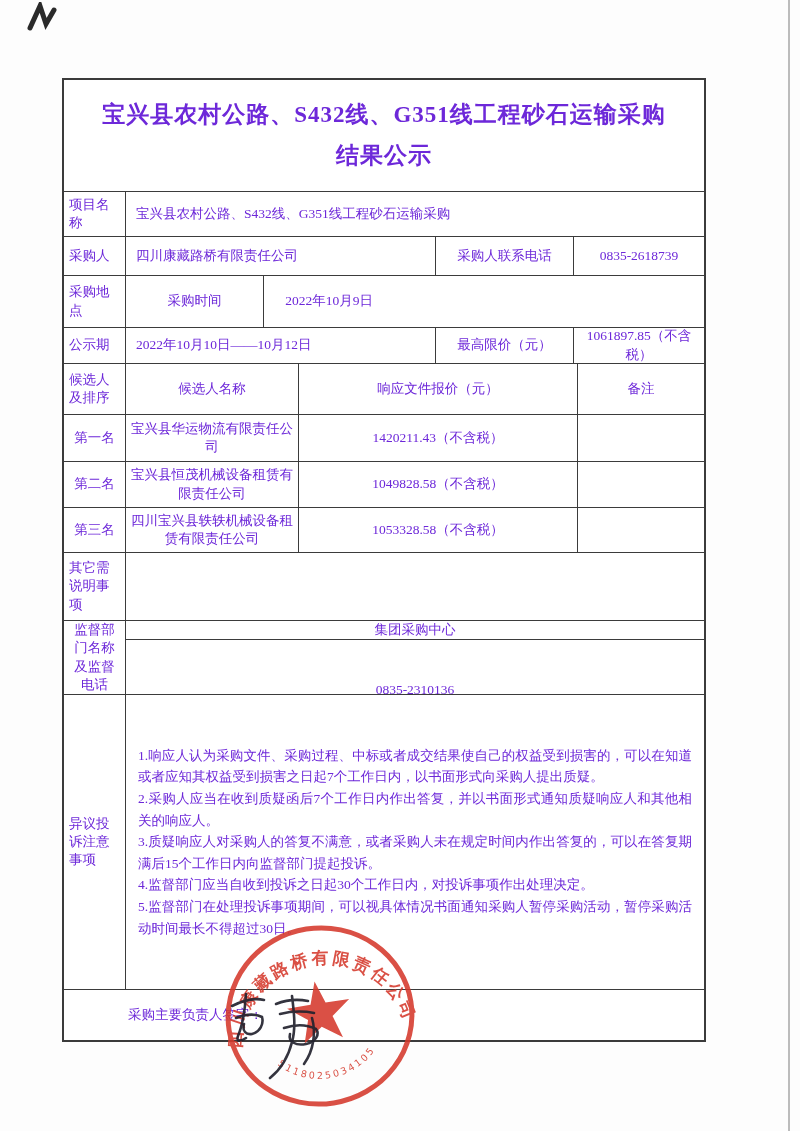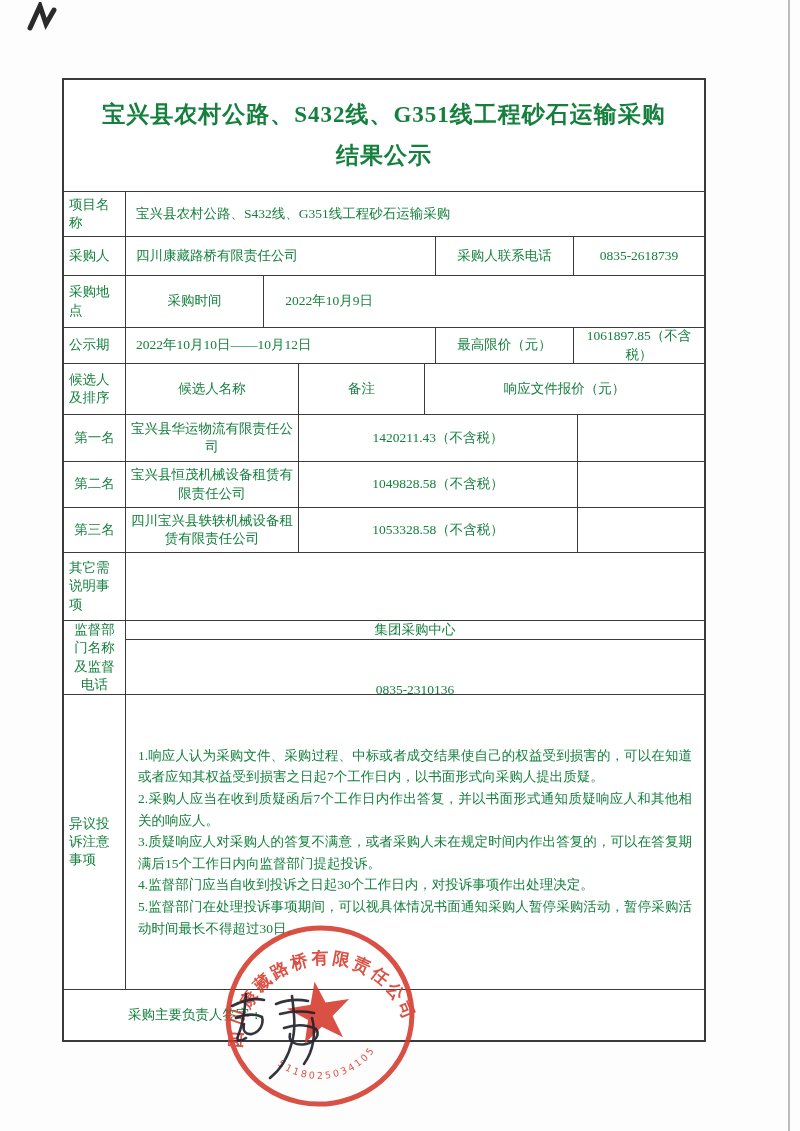--- a/index.html
+++ b/index.html
@@ -1,19 +1,19 @@
 <!DOCTYPE html>
 <html><head>
 <meta charset="utf-8">
 <style>
   * { margin:0; padding:0; box-sizing:border-box; }
   body { background:#ffffff; }
   #page {
     position:relative; width:800px; height:1131px; background:#fdfdfd;
-    font-family:"Liberation Serif","DejaVu Serif",serif; color:#15803d;
+    font-family:"Liberation Serif","DejaVu Serif",serif; color:#6d28d9;
     overflow:hidden;
   }
   .page-edge { position:absolute; top:0; left:788px; width:2px; height:1131px; background:#bcbcbc; }
   .doc-table {
     position:absolute; left:62px; top:78px; width:644px;
     border:2px solid #3b3b3b; background:#fff;
   }
   .trow { display:flex; width:100%; border-bottom:1px solid #3b3b3b; }
   .trow:last-child { border-bottom:none;margin-left:48px; }
   .cell { border-right:1px solid #3b3b3b; display:flex; align-items:center; font-size:13.5px; line-height:1.35; }
@@ -88,22 +88,22 @@
     <div class="trow r-h36">
       <div class="cell c-label">公示期</div>
       <div class="cell c-left ic2">2022年10月10日——10月12日</div>
       <div class="cell c-center ic3">最高限价（元）</div>
       <div class="cell c-center ic4">1061897.85（不含税）</div>
     </div>
 
     <div class="trow r-h51">
       <div class="cell c-label">候选人及排序</div>
       <div class="cell c-center cc2">候选人名称</div>
+      <div class="cell c-center cc3">响应文件报价（元）</div>
       <div class="cell c-center cc4">备注</div>
-      <div class="cell c-center cc3">响应文件报价（元）</div>
     </div>
 
     <div class="trow r-h47">
       <div class="cell c-label c-center">第一名</div>
       <div class="cell c-center cc2">宝兴县华运物流有限责任公司</div>
       <div class="cell c-center cc3">1420211.43（不含税）</div>
       <div class="cell c-center cc4"></div>
     </div>
 
     <div class="trow r-h46">

